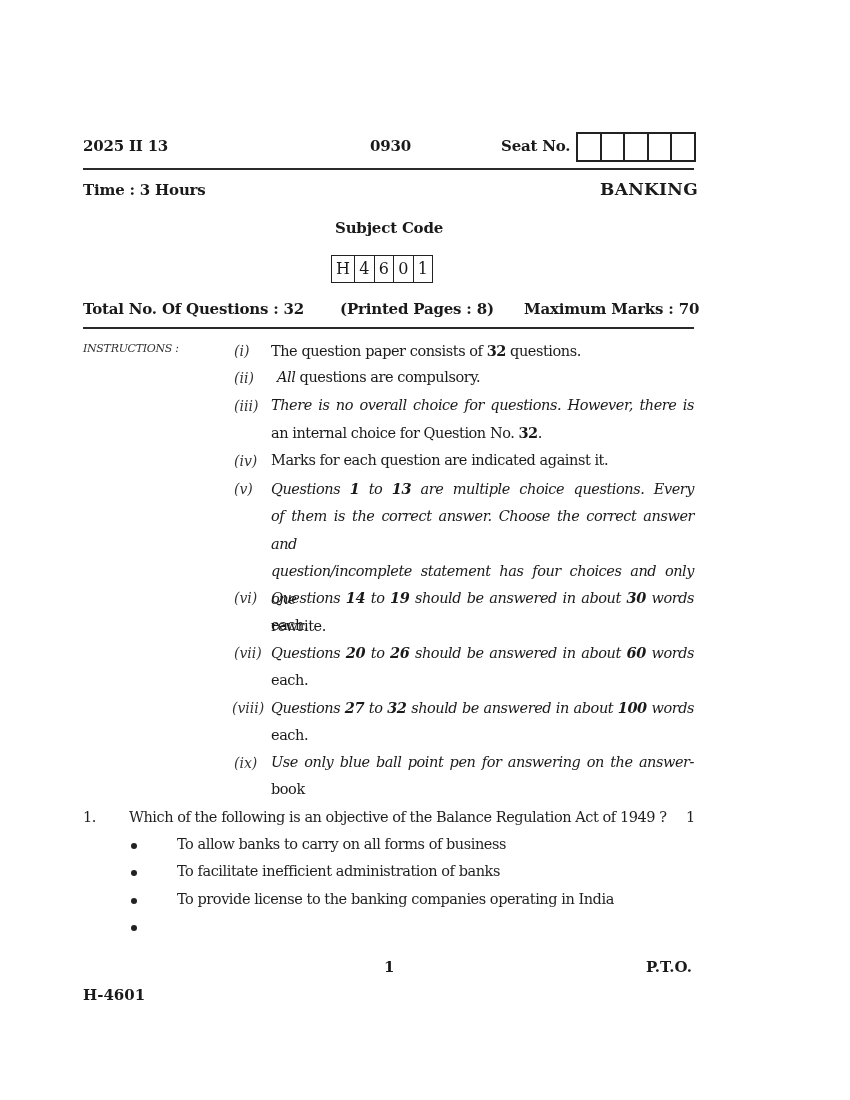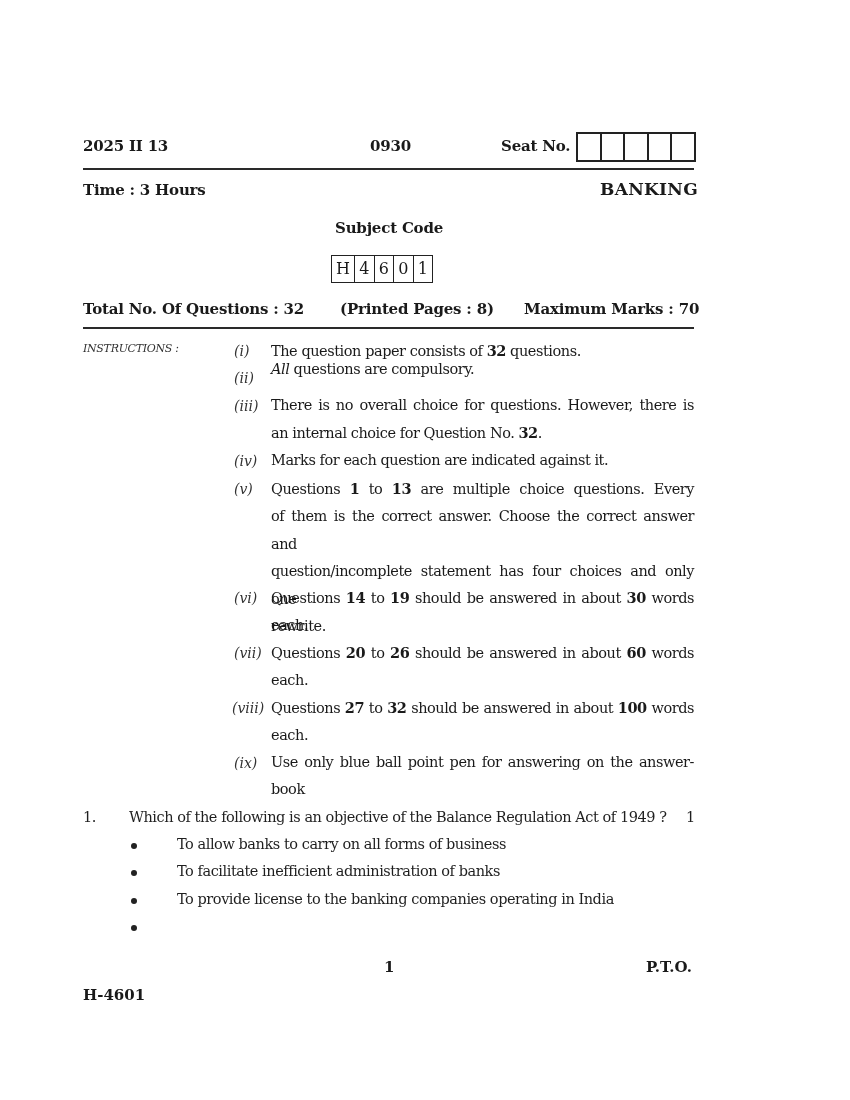--- a/index.html
+++ b/index.html
@@ -20,21 +20,21 @@
     .code-boxes { position: absolute; left: 331px; top: 255px; display: flex; border: 1.5px solid #222; border-right: none; }
     .code-box { width: 19.5px; height: 26px; border-right: 1.5px solid #222; box-sizing: border-box;
       font-size: 16px; text-align: center; line-height: 26px; font-family: "DejaVu Serif", serif; }
 
     .body-text { font-size: 14.5px; letter-spacing: -0.45px; font-family: "DejaVu Serif", "Liberation Serif", serif; color: #1f1f1f; }
     .instr-label { font-style: italic; font-size: 11px; letter-spacing: -0.3px; color: #333; }
     .roman { font-style: italic; font-size: 14px; color: #333; }
     .instr-text { position: absolute; left: 271px; width: 423px; font-size: 14.5px; letter-spacing: -0.45px; line-height: 27.4px; text-align: justify; }
     .instr-text.single { white-space: nowrap; }
     .instr-text b { font-weight: bold; }
-    .justify-line { text-align-last: justify; }
+    .justify-line { text-align-last: justify; font-style: italic; }
 
     .bullet { position: absolute; left: 131px; width: 6px; height: 6px; border-radius: 50%; background: #222; }
     .footer { font-size: 15px; font-weight: bold; }
   </style>
 </head>
 <body>
 
 <div class="page">
 
   <div class="abs hdr" style="left:83px; top:137px;">2025 II 13</div>
@@ -67,21 +67,21 @@
   <div class="abs hdr" style="left:524px; top:300px;">Maximum Marks : 70</div>
 
   <div class="rule" style="top:327px;"></div>
 
   <div class="abs instr-label" style="left:83px; top:342px;">INSTRUCTIONS :</div>
 
   <div class="abs roman" style="left:234px; top:343px;">(i)</div>
   <div class="instr-text single" style="top:337px;"><span>The question paper consists of </span><b>32</b><span> questions.</span></div>
 
   <div class="abs roman" style="left:234px; top:370px;">(ii)</div>
-  <div class="instr-text single" style="top:356px;"><i>All</i><span> questions are compulsory.</span></div>
+  <div class="instr-text single" style="top:364px;margin-left:6px;"><i>All</i><span> questions are compulsory.</span></div>
 
   <div class="abs roman" style="left:234px; top:398px;">(iii)</div>
   <div class="instr-text" style="top:392px;">
     <div class="justify-line">There is no overall choice for questions. However, there is</div>
     <div><span>an internal choice for Question No. </span><b>32</b><span>.</span></div>
   </div>
 
   <div class="abs roman" style="left:234px; top:453px;">(iv)</div>
   <div class="instr-text single" style="top:447px;">Marks for each question are indicated against it.</div>
 

